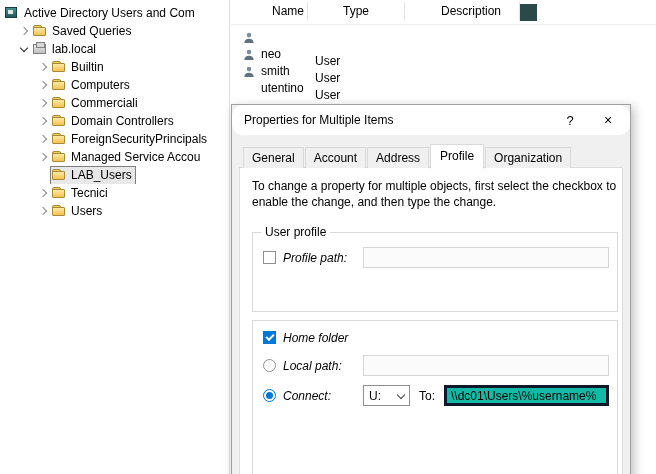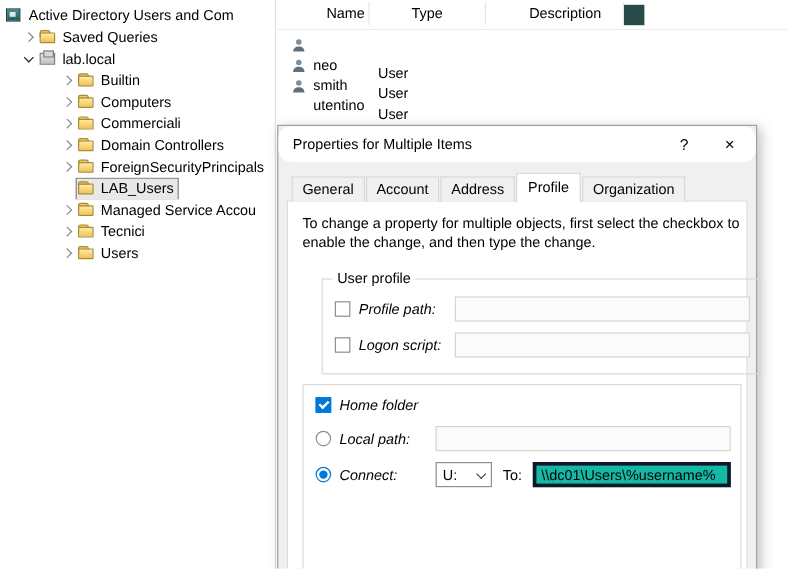--- a/index.html
+++ b/index.html
@@ -8,21 +8,21 @@
     font-family:"Liberation Sans", sans-serif; font-size:12px; color:#000;
     background:#fff;
   }
 
   
   .tree { position:absolute; left:0; top:0; width:230px; height:474px;
           border-right:1px solid #e0e0e0; background:#fff; padding-top:4px; box-sizing:border-box; }
   .trow { display:flex; align-items:center; height:18px; white-space:nowrap; overflow:hidden; cursor:default; }
   .trow.d0 { padding-left:4px; }
   .trow.d1 { padding-left:16px; }
-  .trow.d2 { padding-left:48px;text-align:center; }
+  .trow.d2 { padding-left:35px;text-align:center; }
   .chev { position:relative; width:16px; height:16px; flex:0 0 16px; }
   .chev.c::after { content:""; position:absolute; left:5px; top:5px; width:5px; height:5px;
                    border-top:1px solid #8a8a8a; border-right:1px solid #8a8a8a; transform:rotate(45deg); }
   .chev.e::after { content:""; position:absolute; left:5px; top:4px; width:5px; height:5px;
                    border-top:1px solid #222; border-right:1px solid #222; transform:rotate(135deg); }
   .icon { position:relative; width:16px; height:16px; flex:0 0 16px; margin-right:3px; }
   .folder::before { content:""; position:absolute; left:1px; top:2px; width:7px; height:4px;
                     background:#f3cf63; border:1px solid #a98a35; border-radius:2px 2px 0 0; }
   .folder::after  { content:""; position:absolute; left:1px; top:4px; width:13px; height:9px;
                     background:linear-gradient(180deg,#ffe9a8,#f2c351); border:1px solid #a98a35;
@@ -64,21 +64,21 @@
   .tab { padding:3px 8px; background:#f0f0f0; border:1px solid #d9d9d9; border-bottom:none;
          margin-right:1px; cursor:default; }
   .tab.active { background:#fff; padding:4px 9px 5px; position:relative; top:1px; z-index:3;
                 border:1px solid #d9d9d9; border-bottom:1px solid #fff; }
 
   .page { position:absolute; left:7px; right:7px; top:62px; height:330px;
           background:#fff; border:1px solid #dcdcdc; box-sizing:border-box; }
   .desc { position:absolute; left:12px; top:10px; width:378px; line-height:16px; }
 
   .group { position:absolute; border:1px solid #d9d9d9; }
-  .g1 { left:28px; top:64px; width:364px; height:78px; }
+  .g1 { left:12px; top:64px; width:364px; height:78px; }
   .g2 { left:12px; top:152px; width:364px; height:170px; }
   .glabel { position:absolute; left:8px; top:-8px; background:#fff; padding:0 4px; }
 
   .row { position:absolute; left:0; right:0; height:22px; }
   .r-pp { top:14px; } .r-ls { top:44px; }
   .r-home { top:6px; } .r-local { top:34px; } .r-connect { top:64px; }
 
   .cb { position:absolute; left:10px; top:4px; width:13px; height:13px; background:#fff;
         border:1px solid #8f8f8f; box-sizing:border-box; }
   .cb.checked { background:#0078d7; border-color:#0078d7; }
@@ -149,31 +149,31 @@
       <span class="tlabel">Domain Controllers</span>
     </div>
 
     <div class="trow d2">
       <span class="chev c"></span>
       <span class="icon folder"></span>
       <span class="tlabel">ForeignSecurityPrincipals</span>
     </div>
 
     <div class="trow d2">
+      <span class="chev c"></span>
+      <span class="icon folder"></span>
+      <span class="tlabel">Managed Service Accou</span>
+    </div>
+
+    <div class="trow d2">
       <span class="chev"></span>
       <span class="sel">
         <span class="icon folder"></span>
         <span class="tlabel">LAB_Users</span>
       </span>
-    </div>
-
-    <div class="trow d2">
-      <span class="chev c"></span>
-      <span class="icon folder"></span>
-      <span class="tlabel">Managed Service Accou</span>
     </div>
 
     <div class="trow d2">
       <span class="chev c"></span>
       <span class="icon folder"></span>
       <span class="tlabel">Tecnici</span>
     </div>
 
     <div class="trow d2">
       <span class="chev c"></span>
@@ -250,25 +250,20 @@
 
       <div class="group g1">
         <span class="glabel">User profile</span>
 
         <div class="row r-pp">
           <span class="cb"></span>
           <span class="rlabel">Profile path:</span>
           <input class="tinput" disabled="" value="" style="">
         </div>
 
-        <div class="row r-ls">
-          <span class="cb"></span>
-          <span class="rlabel">Logon script:</span>
-          <input class="tinput" disabled="" value="" style="">
-        </div>
       </div>
 
       <div class="group g2">
 
         <div class="row r-home">
           <span class="cb checked"></span>
           <span class="rlabel">Home folder</span>
         </div>
 
         <div class="row r-local">

